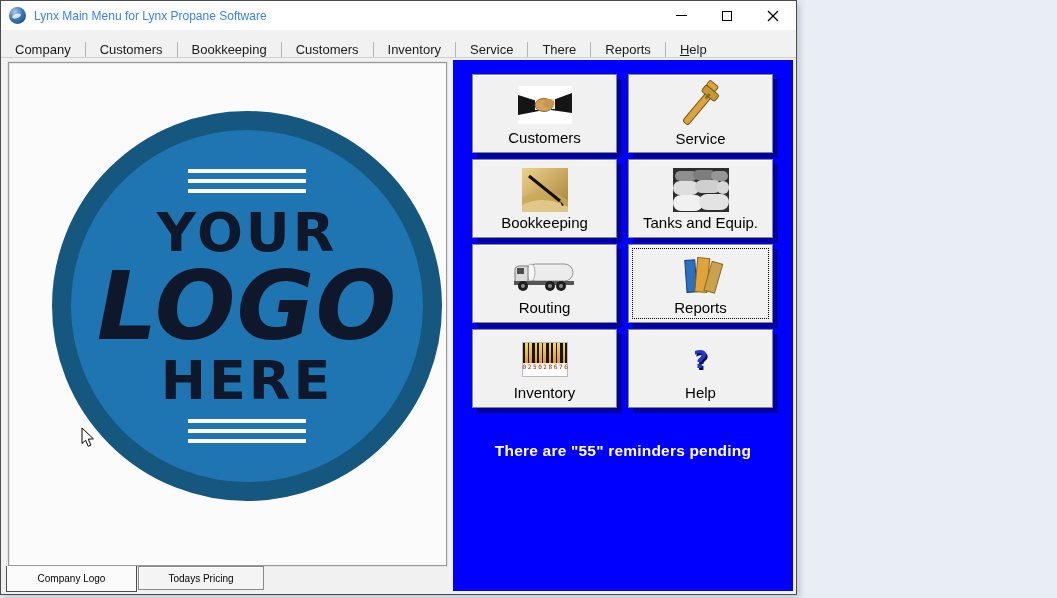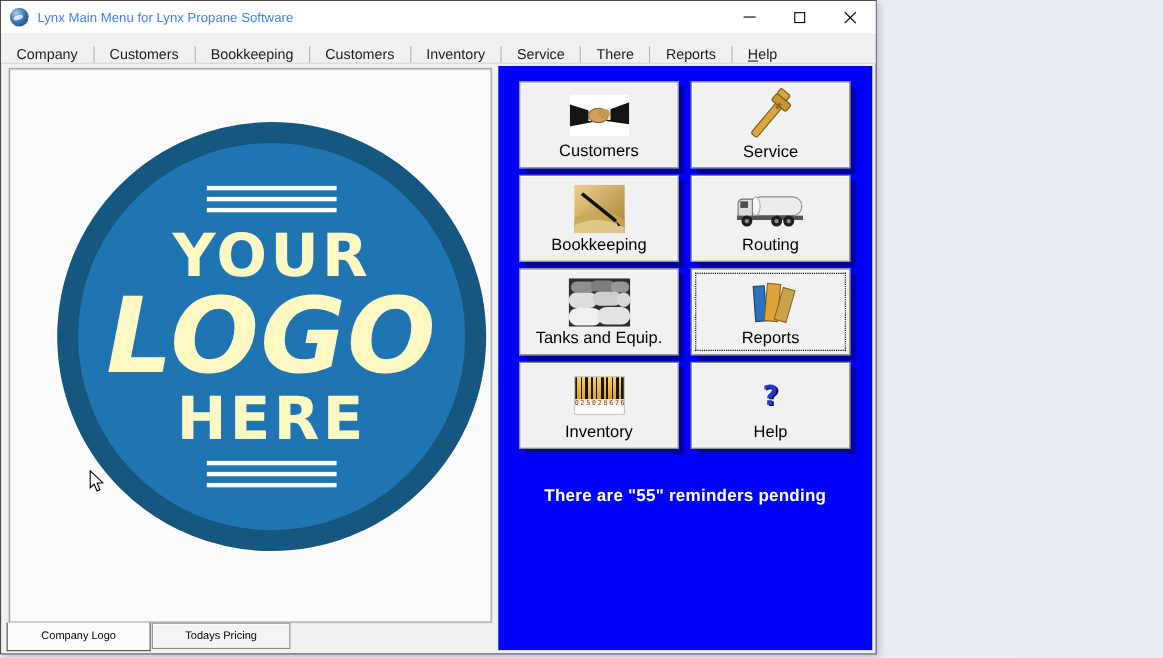--- a/index.html
+++ b/index.html
@@ -71,21 +71,21 @@
     border:1px solid #989898;
     box-shadow:inset 1px 1px 0 #e9e9e9, 0 0 0 1px #e4e4e4;
     overflow:hidden;
   }
   .logo-circle {
     position:absolute; left:43px; top:48px;
     width:390px; height:390px; border-radius:50%;
     background:#1f74b2;
     border:19px solid #15577f;
     display:flex; flex-direction:column; align-items:center; justify-content:center;
-    color:#fef9c3; text-align:center;
+    color:#0f172a; text-align:center;
   }
   .logo-lines { display:flex; flex-direction:column; gap:6px; }
   .logo-lines i { display:block; width:118px; height:4px; background:#fff; }
   .logo-your, .logo-here {
     font-size:54px; font-weight:bold; letter-spacing:3px; line-height:1;
     font-family:"DejaVu Sans", sans-serif;
   }
   .logo-your { margin-top:13px; }
   .logo-logo {
     font-size:95px; font-weight:bold; letter-spacing:1px; line-height:.98;
@@ -306,54 +306,54 @@
               <path d="M0,37 Q22,26 46,39 L46,44 L0,44 Z" fill="#e6cf96" opacity="0.8"></path>
               <line x1="7" y1="8" x2="38" y2="33" stroke="#111" stroke-width="3"></line>
               <polygon points="38,33 42,37 40,38" fill="#111"></polygon>
             </svg>
           </span>
           <span class="btn-label">Bookkeeping</span>
         </div>
 
         <div class="menu-btn">
           <span class="btn-icon">
+            <svg width="56" height="44" viewBox="0 0 56 44">
+              <rect width="56" height="44" fill="#2e2e2e"></rect>
+              <rect x="2" y="3" width="22" height="10" rx="5" fill="#8f8f8f"></rect>
+              <rect x="20" y="2" width="22" height="10" rx="5" fill="#7d7d7d"></rect>
+              <rect x="38" y="3" width="17" height="10" rx="5" fill="#969696"></rect>
+              <rect x="0" y="13" width="26" height="14" rx="7" fill="#dedede"></rect>
+              <rect x="22" y="12" width="26" height="13" rx="6.5" fill="#cfcfcf"></rect>
+              <rect x="44" y="13" width="12" height="13" rx="6" fill="#d8d8d8"></rect>
+              <rect x="0" y="27" width="30" height="16" rx="8" fill="#f1f1f1"></rect>
+              <rect x="26" y="26" width="30" height="16" rx="8" fill="#e3e3e3"></rect>
+            </svg>
+          </span>
+          <span class="btn-label">Tanks and Equip.</span>
+        </div>
+
+        <div class="menu-btn">
+          <span class="btn-icon">
             <svg width="64" height="38" viewBox="0 0 64 38">
               <rect x="14" y="8" width="46" height="17" rx="8.5" fill="#ececec" stroke="#8f8f8f" stroke-width="1"></rect>
               <ellipse cx="18" cy="16.5" rx="4" ry="8.5" fill="#f7f7f7" stroke="#9a9a9a" stroke-width="0.8"></ellipse>
               <path d="M2,26 L2,14 Q2,10 7,10 L15,10 L15,26 Z" fill="#dcdcdc" stroke="#777" stroke-width="1"></path>
               <rect x="4" y="12" width="7" height="6" fill="#4d4d4d"></rect>
               <rect x="1" y="25" width="60" height="4" fill="#555"></rect>
               <circle cx="10" cy="30" r="5" fill="#1d1d1d"></circle>
                 <circle cx="10" cy="30" r="2" fill="#8c8c8c"></circle>
               <circle cx="37" cy="30" r="5" fill="#1d1d1d"></circle>
                 <circle cx="37" cy="30" r="2" fill="#8c8c8c"></circle>
               <circle cx="48" cy="30" r="5" fill="#1d1d1d"></circle>
                 <circle cx="48" cy="30" r="2" fill="#8c8c8c"></circle>
             </svg>
           </span>
           <span class="btn-label">Routing</span>
         </div>
 
-        <div class="menu-btn">
-          <span class="btn-icon">
-            <svg width="56" height="44" viewBox="0 0 56 44">
-              <rect width="56" height="44" fill="#2e2e2e"></rect>
-              <rect x="2" y="3" width="22" height="10" rx="5" fill="#8f8f8f"></rect>
-              <rect x="20" y="2" width="22" height="10" rx="5" fill="#7d7d7d"></rect>
-              <rect x="38" y="3" width="17" height="10" rx="5" fill="#969696"></rect>
-              <rect x="0" y="13" width="26" height="14" rx="7" fill="#dedede"></rect>
-              <rect x="22" y="12" width="26" height="13" rx="6.5" fill="#cfcfcf"></rect>
-              <rect x="44" y="13" width="12" height="13" rx="6" fill="#d8d8d8"></rect>
-              <rect x="0" y="27" width="30" height="16" rx="8" fill="#f1f1f1"></rect>
-              <rect x="26" y="26" width="30" height="16" rx="8" fill="#e3e3e3"></rect>
-            </svg>
-          </span>
-          <span class="btn-label">Tanks and Equip.</span>
-        </div>
-
         <div class="menu-btn focused">
           <span class="btn-icon">
             <svg width="46" height="42" viewBox="0 0 46 42">
               <g transform="rotate(-4 14 24)">
                 <rect x="8" y="6" width="10" height="32" fill="#2e6fbe" stroke="#16407a" stroke-width="1"></rect>
               </g>
               <g transform="rotate(5 24 24)">
                 <rect x="18" y="4" width="12" height="34" fill="#e0a33c" stroke="#8a5f12" stroke-width="1"></rect>
               </g>
               <g transform="rotate(16 34 26)">

